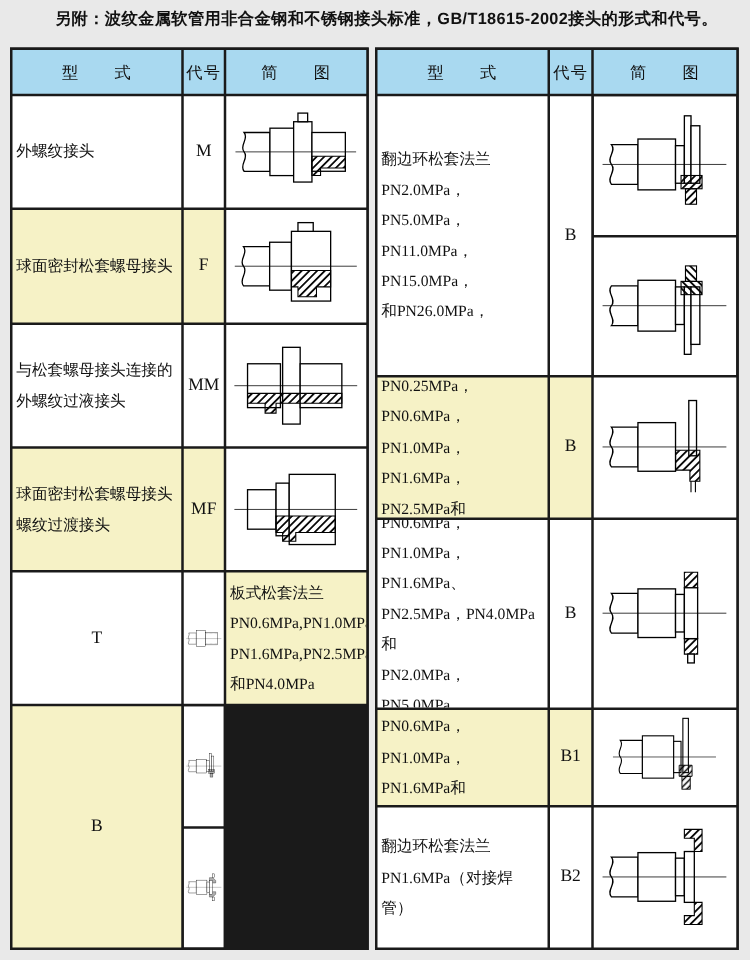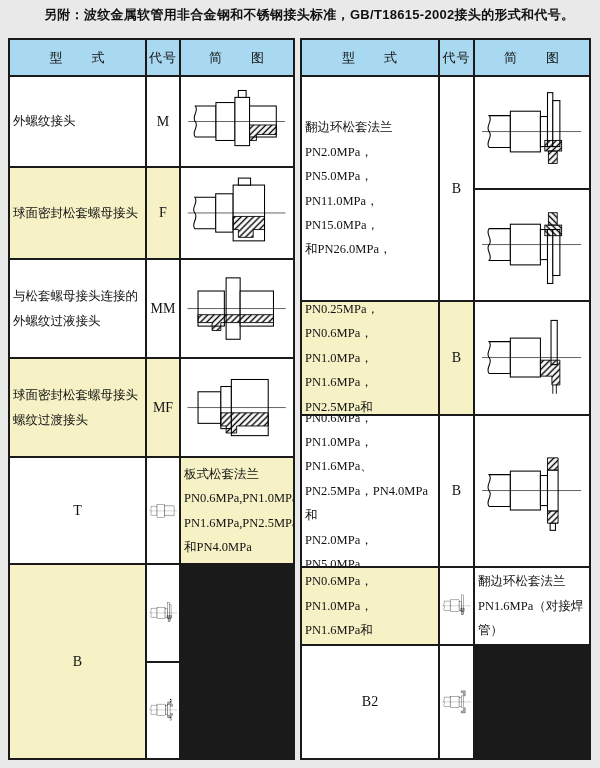--- a/index.html
+++ b/index.html
@@ -232,20 +232,21 @@
         <path d="M78,70 h12 v14 h-12 z" fill="url(#hx)" stroke="#000" stroke-width="1"></path>
         <rect x="78" y="24" width="12" height="46" fill="#fff" stroke="#000" stroke-width="1.2"></rect>
         <rect x="81" y="84" width="6" height="8" fill="#fff" stroke="#000" stroke-width="1.2"></rect>
         <line x1="4" y1="47" x2="116" y2="47" stroke="#000" stroke-width="0.7"></line>
       </svg>
     </div>
 
   <div class="cell type hl">翻边环松套法兰
 PN0.6MPa，PN1.0MPa，
 PN1.6MPa和PN2.0MPa，</div>
+  <div class="cell code hl">B1</div>
   <div class="cell diag">
       <svg viewBox="0 0 120 95" preserveAspectRatio="xMidYMid meet">
         <path d="M12,29 c5,6 -5,12 0,18 c5,6 -5,12 0,18 h24 v-36 z" fill="#fff" stroke="#000" stroke-width="1.2"></path>
         <rect x="36" y="24" width="34" height="46" fill="#fff" stroke="#000" stroke-width="1.2"></rect>
         <rect x="70" y="30" width="8" height="34" fill="#fff" stroke="#000" stroke-width="1.2"></rect>
         <rect x="80" y="5" width="6" height="59" fill="#fff" stroke="#000" stroke-width="1.2"></rect>
         <path d="M76,56 h14 v12 h-14 z" fill="url(#hx)" stroke="#000" stroke-width="1"></path>
         <rect x="79" y="68" width="9" height="14" fill="url(#hx)" stroke="#000" stroke-width="1"></rect>
         <line x1="4" y1="47" x2="116" y2="47" stroke="#000" stroke-width="0.7"></line>
       </svg>

